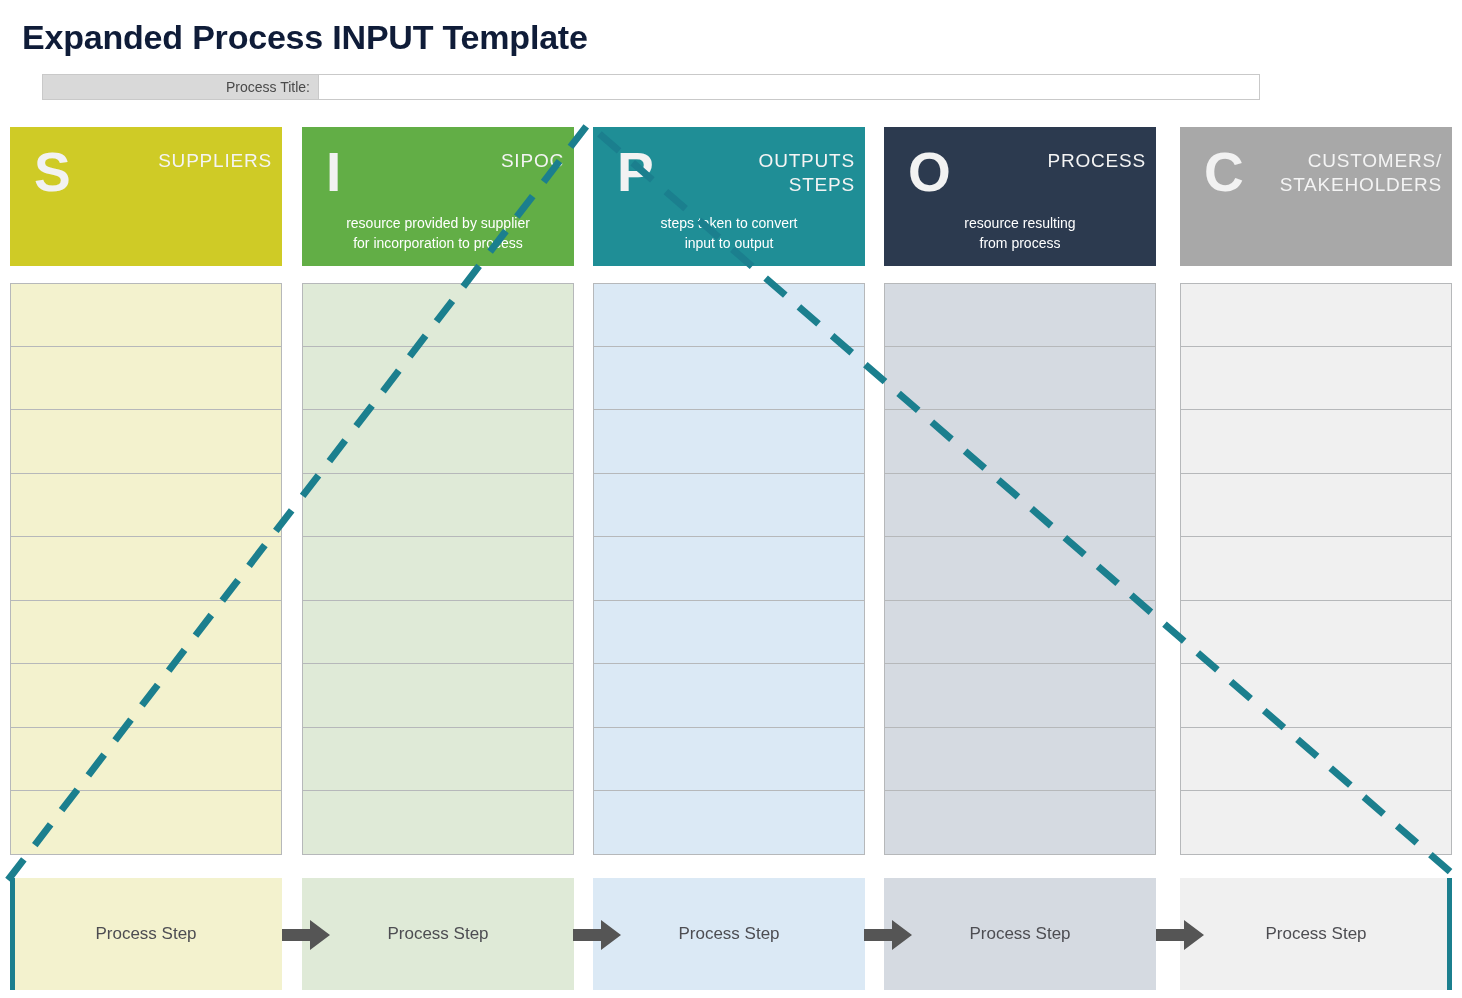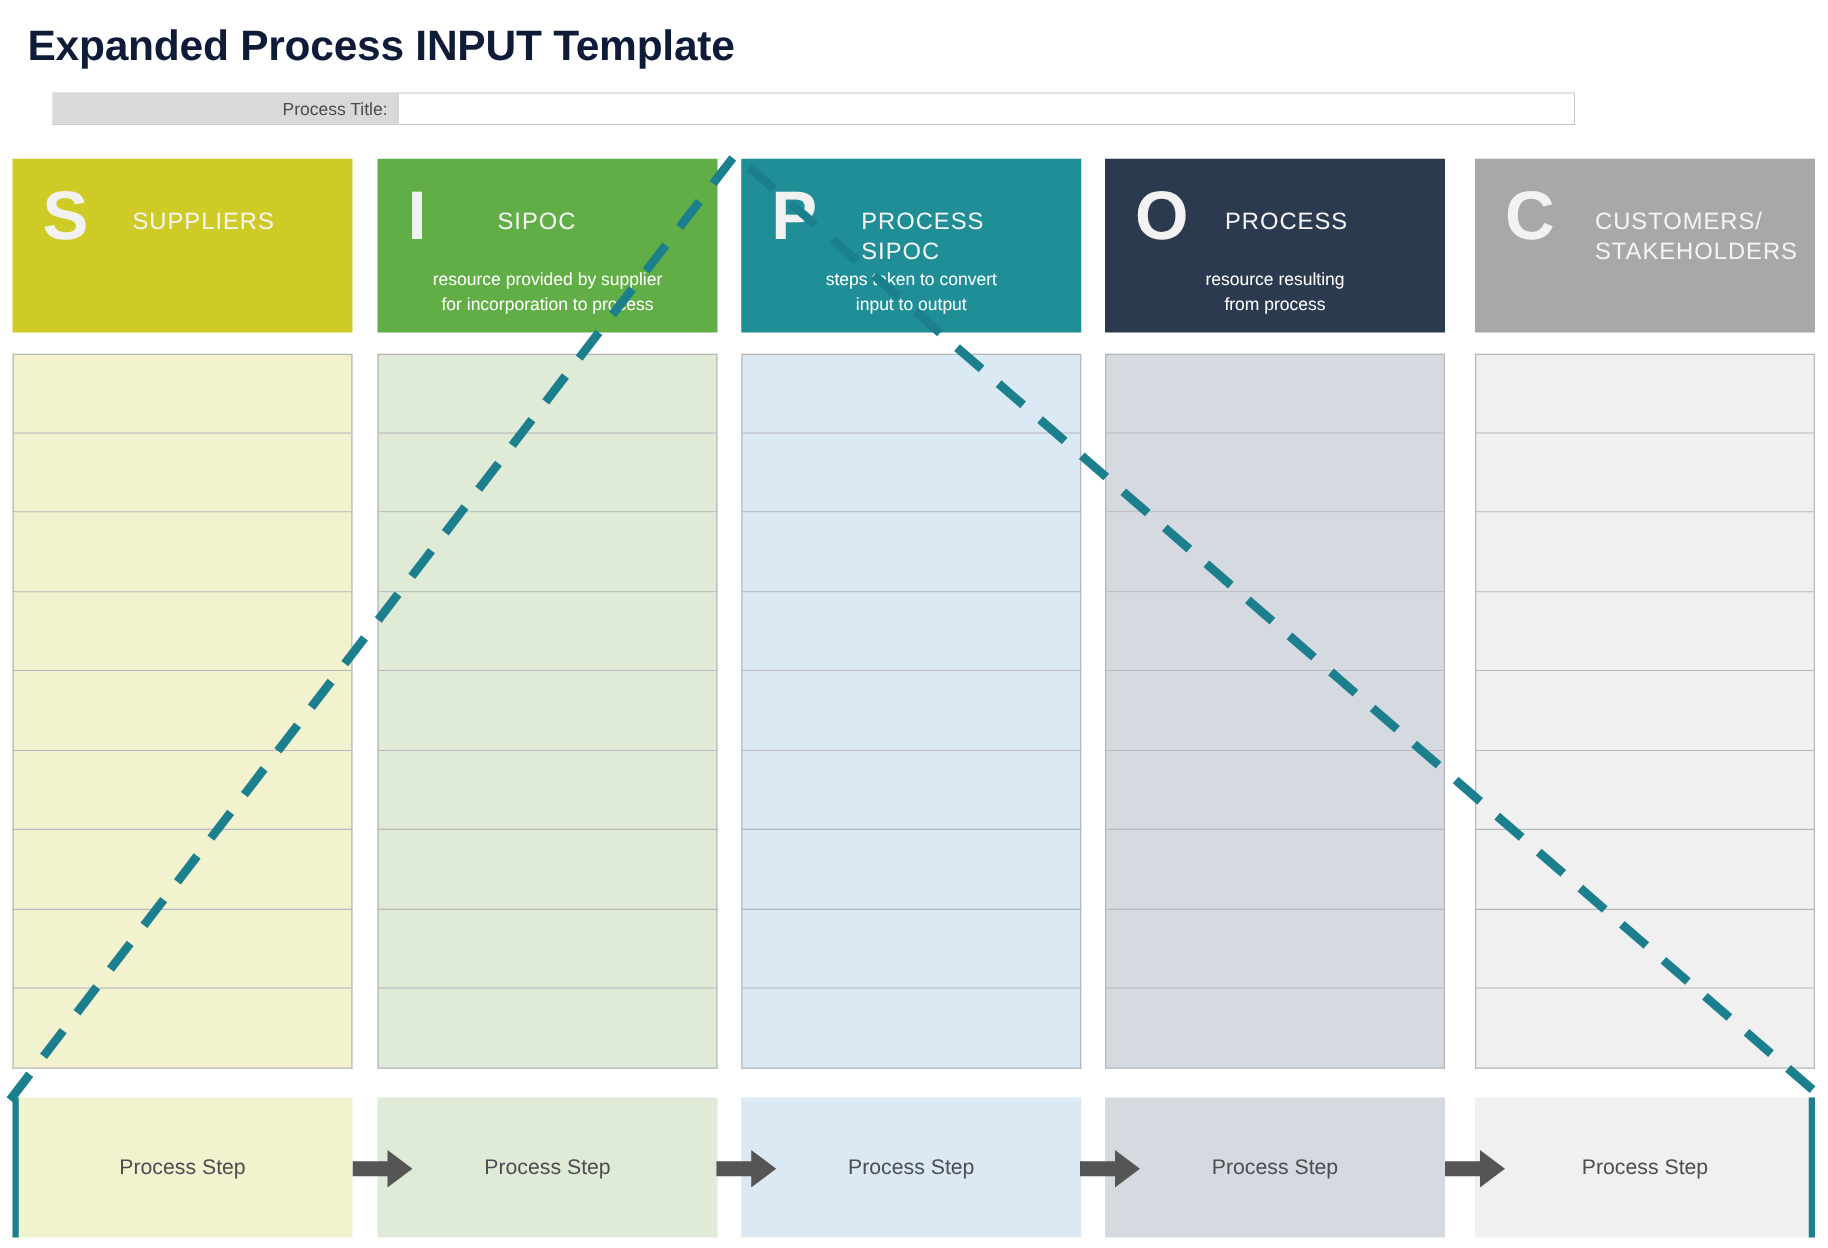--- a/index.html
+++ b/index.html
@@ -43,22 +43,22 @@
   .hdr{
     height:139px;box-sizing:border-box;position:relative;
     color:#ffffff;overflow:hidden;
   }
   .hdr .big-letter{
     position:absolute;left:24px;top:18px;
     font-size:55px;line-height:55px;font-weight:bold;color:#f2f2f2;
   }
   .hdr .hdr-title{
     position:absolute;left:96px;right:10px;top:22px;
-    text-align:left;font-size:19px;letter-spacing:0.8px;
-    color:#f4f4f4;line-height:24px;margin-top:17px;
+    text-align:right;font-size:19px;letter-spacing:0.8px;
+    color:#f4f4f4;line-height:24px;
   }
   .hdr .hdr-sub{
     position:absolute;left:8px;right:8px;top:86px;
     text-align:center;font-size:14px;line-height:20px;color:#ffffff;
   }
 
   
   .rows{position:absolute;top:283px;width:272px;}
   .rows .row{
     height:63.5px;box-sizing:border-box;
@@ -117,21 +117,21 @@
   <div class="col col-1">
     <div class="hdr" id="hdr-1" style="background: rgb(98, 174, 70);">
       <div class="big-letter">I</div>
       <div class="hdr-title">SIPOC</div>
       <div class="hdr-sub">resource provided by supplier<br>for incorporation to process</div>
     </div>
   </div>
   <div class="col col-2">
     <div class="hdr" id="hdr-2" style="background: rgb(31, 142, 150);">
       <div class="big-letter">P</div>
-      <div class="hdr-title">PROCESS SIPOC</div>
+      <div class="hdr-title">OUTPUTS STEPS</div>
       <div class="hdr-sub">steps taken to convert<br>input to output</div>
     </div>
   </div>
   <div class="col col-3">
     <div class="hdr" id="hdr-3" style="background: rgb(44, 58, 79);">
       <div class="big-letter">O</div>
       <div class="hdr-title">PROCESS</div>
       <div class="hdr-sub">resource resulting<br>from process</div>
     </div>
   </div>

